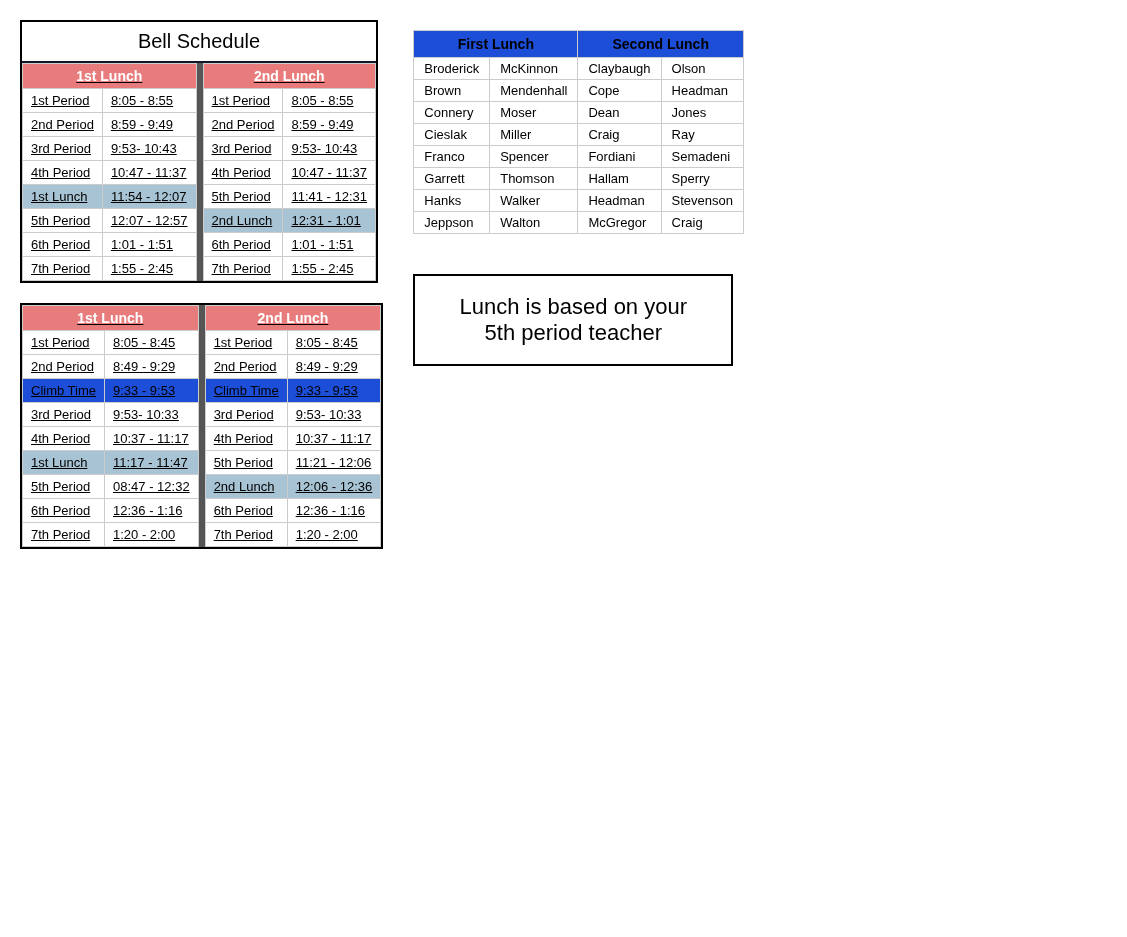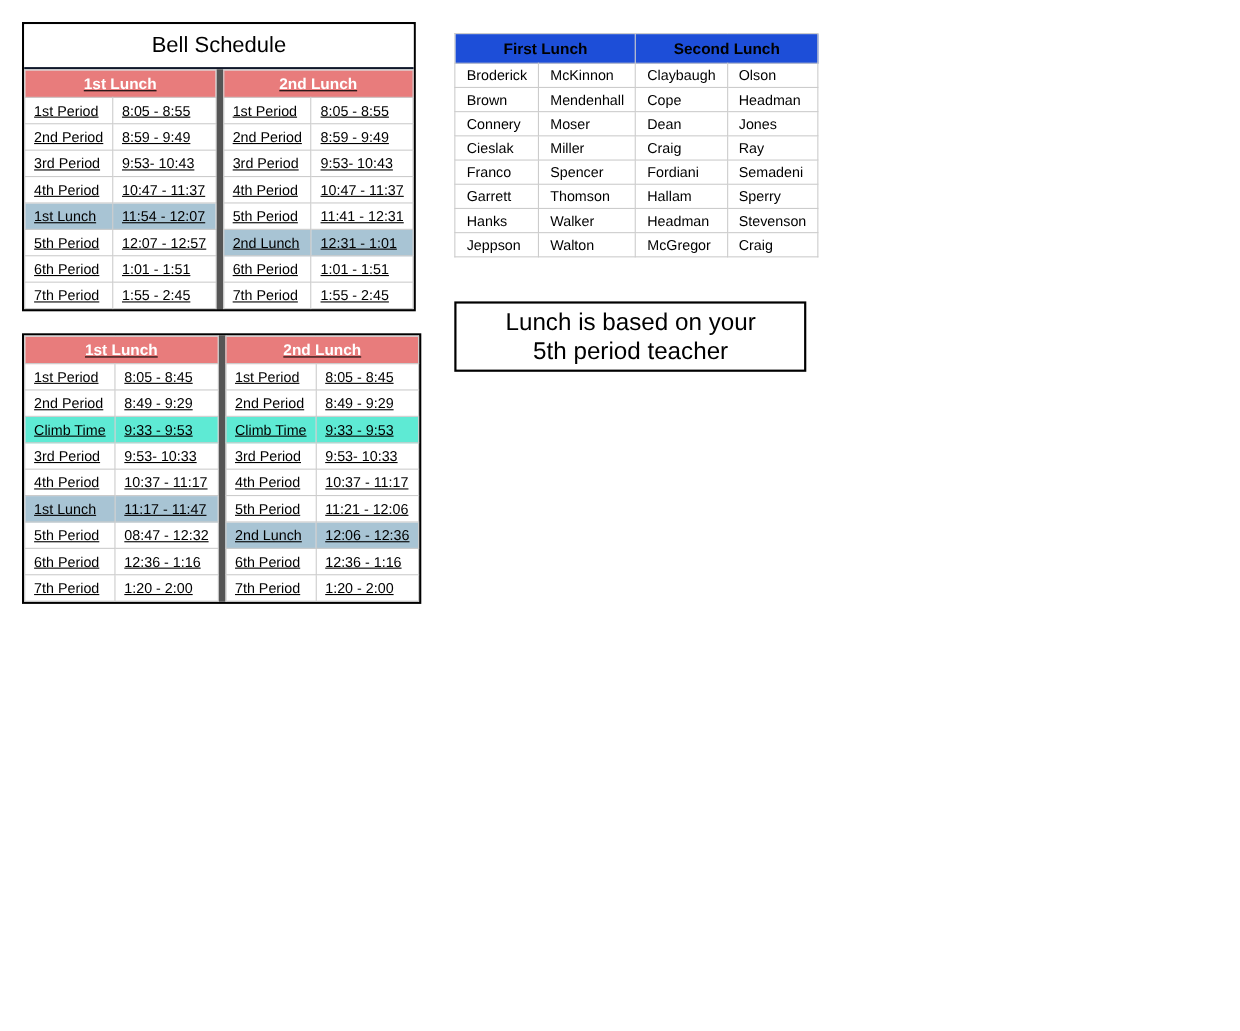--- a/index.html
+++ b/index.html
@@ -55,21 +55,21 @@
       background: #1d4ed8;
       padding: 5px 10px;
     }
     .lunch-name-col {
       min-width: 80px;
     }
 
     
     .info-box {
       border: 2px solid #000;
-      padding: 4px 25px;
+      padding: 18px 25px;
       font-size: 22px;
       text-align: center;
       font-weight: normal;
       max-width: 320px;
       margin-top: 20px;
     }
 
     .schedule-table {
       border-collapse: collapse;
       width: 100%;
@@ -84,21 +84,21 @@
       background-color: #e87c7c;
       color: #fff;
       font-weight: bold;
       text-align: center;
       font-size: 14px;
     }
     .schedule-table .lunch-row td {
       background-color: #a8c4d4;
     }
     .schedule-table .climb-row td {
-      background-color: #5eead4;
+      background-color: #1d4ed8;
     }
     .dual-divider {
       width: 6px;
       background-color: #555;
       flex-shrink: 0;
     }
   </style>
 </head>
 <body>
 

